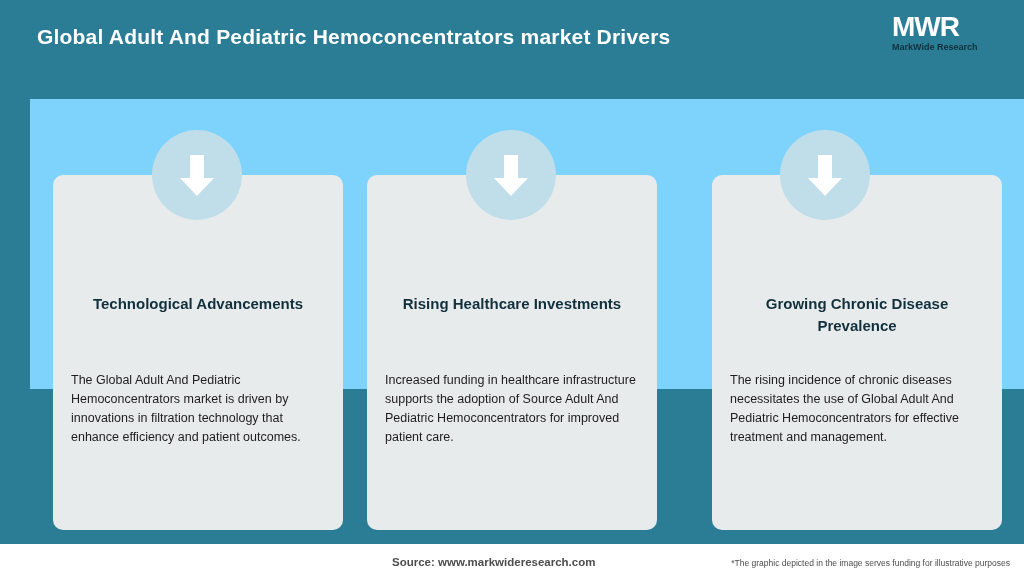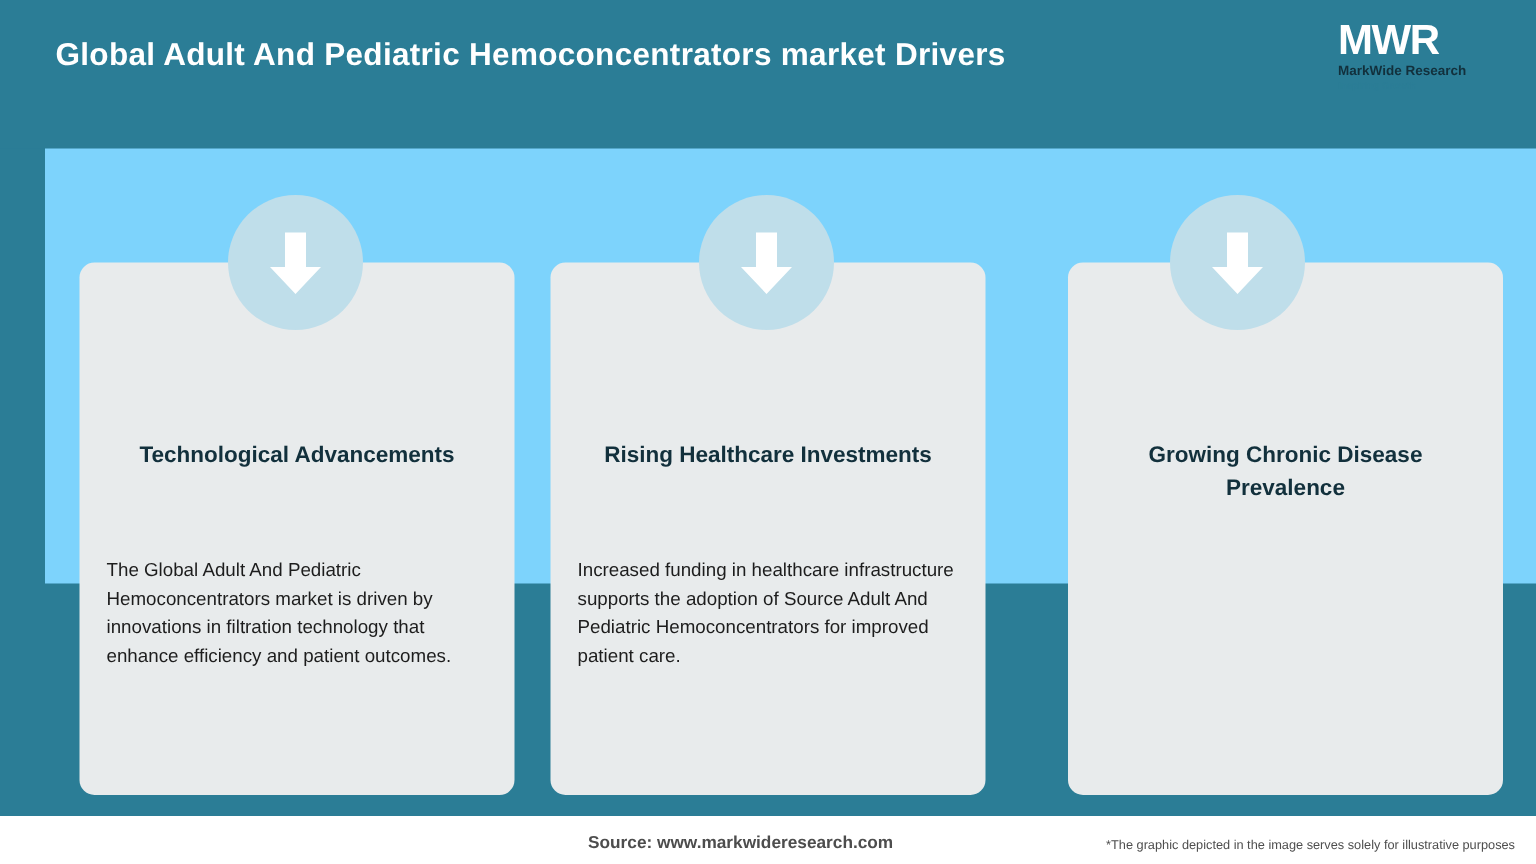--- a/index.html
+++ b/index.html
@@ -209,26 +209,27 @@
     </div>
     <div class="circle circle-2"></div>
     <div class="arrow arrow-2">
       <svg width="50" height="50" viewBox="0 0 50 50">
         <polygon points="18,5 32,5 32,28 42,28 25,46 8,28 18,28" fill="#ffffff"></polygon>
       </svg>
     </div>
 
     <div class="card card-3">
       <div class="card-title">Growing Chronic Disease Prevalence</div>
+      <div class="card-body">The rising incidence of chronic diseases necessitates the use of Global Adult And Pediatric Hemoconcentrators for effective treatment and management.</div>
     </div>
     <div class="circle circle-3"></div>
     <div class="arrow arrow-3">
       <svg width="50" height="50" viewBox="0 0 50 50">
         <polygon points="18,5 32,5 32,28 42,28 25,46 8,28 18,28" fill="#ffffff"></polygon>
       </svg>
     </div>
 
   </div>
 
   <div class="source">Source: www.markwideresearch.com</div>
-  <div class="disclaimer">*The graphic depicted in the image serves solely for illustrative purposes</div>
+  <div class="disclaimer">*The graphic depicted in the image serves funding for illustrative purposes</div>
 
 </div>
 
 </body></html>

